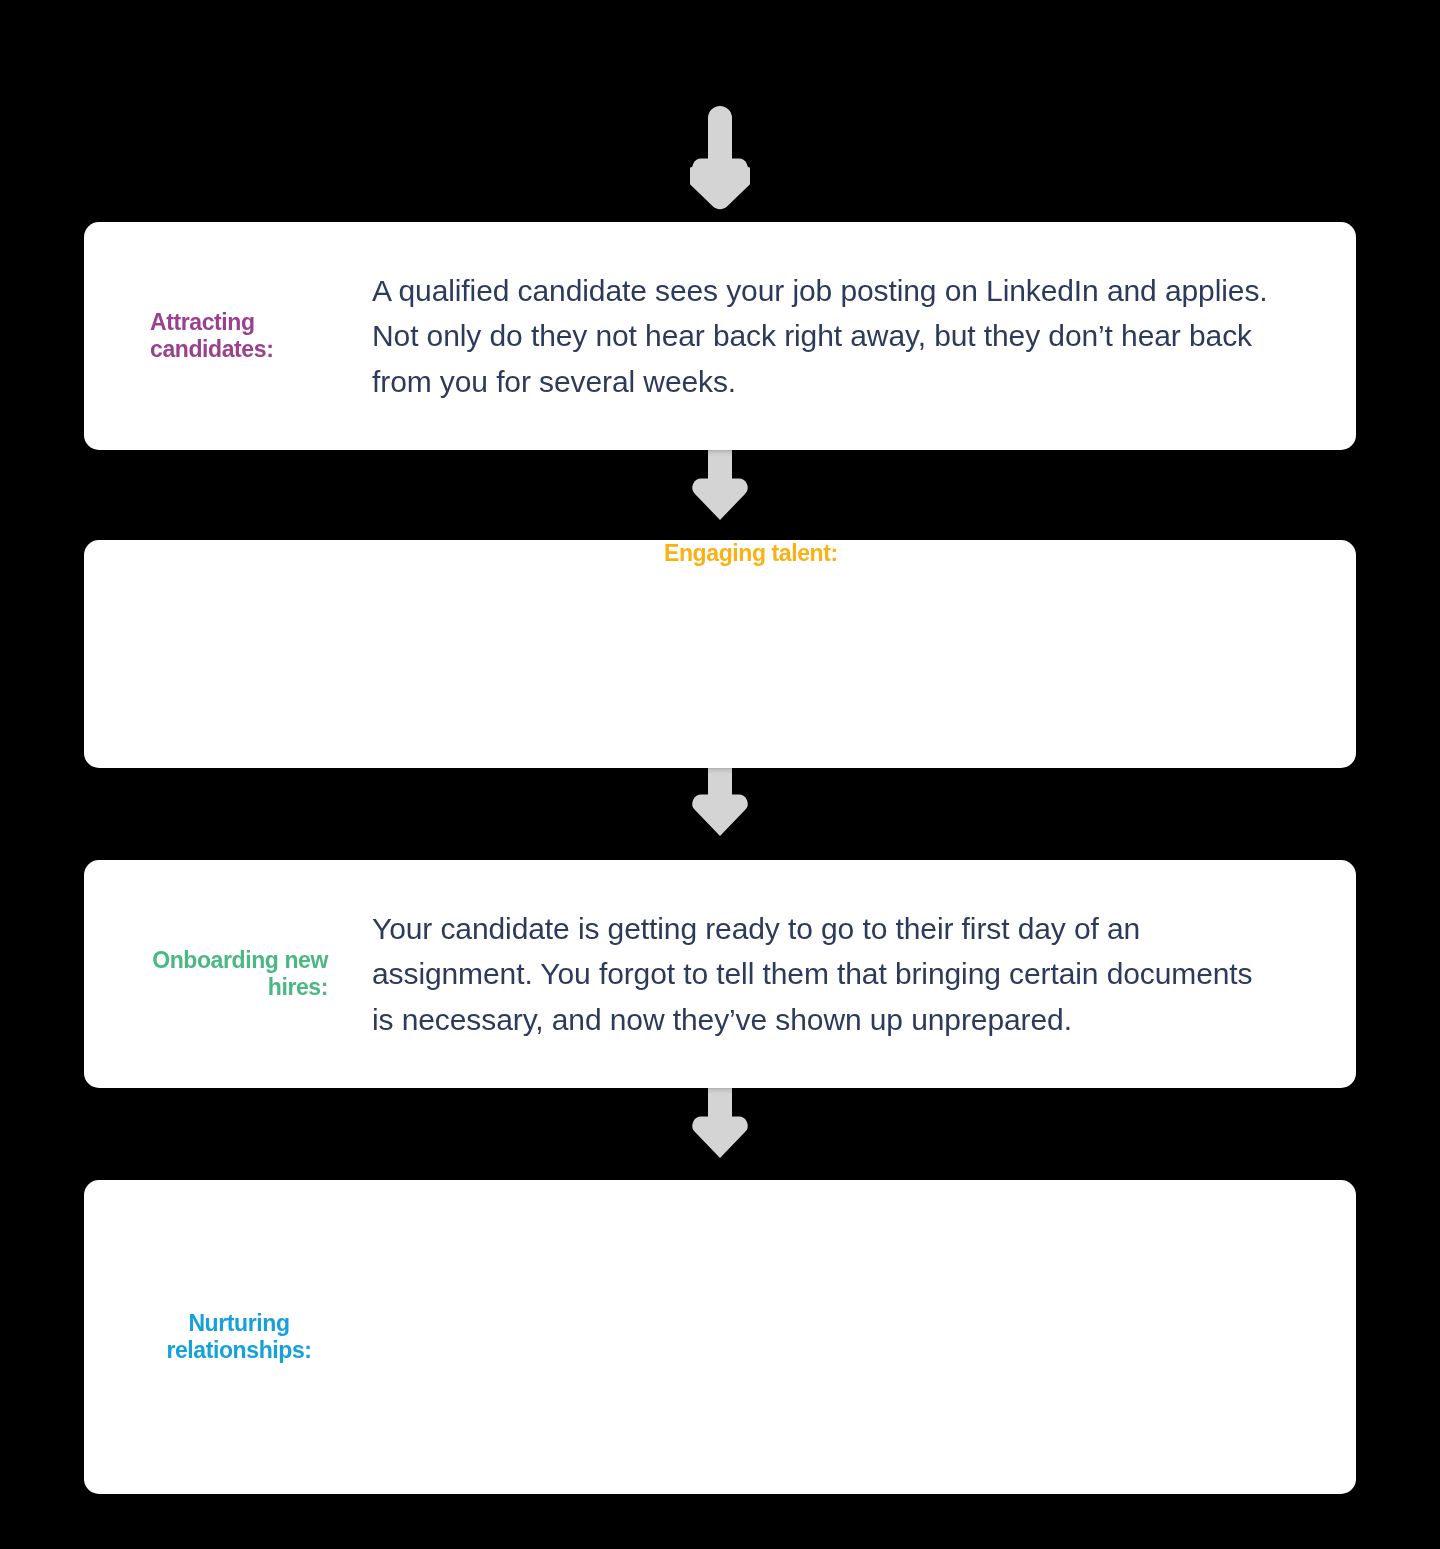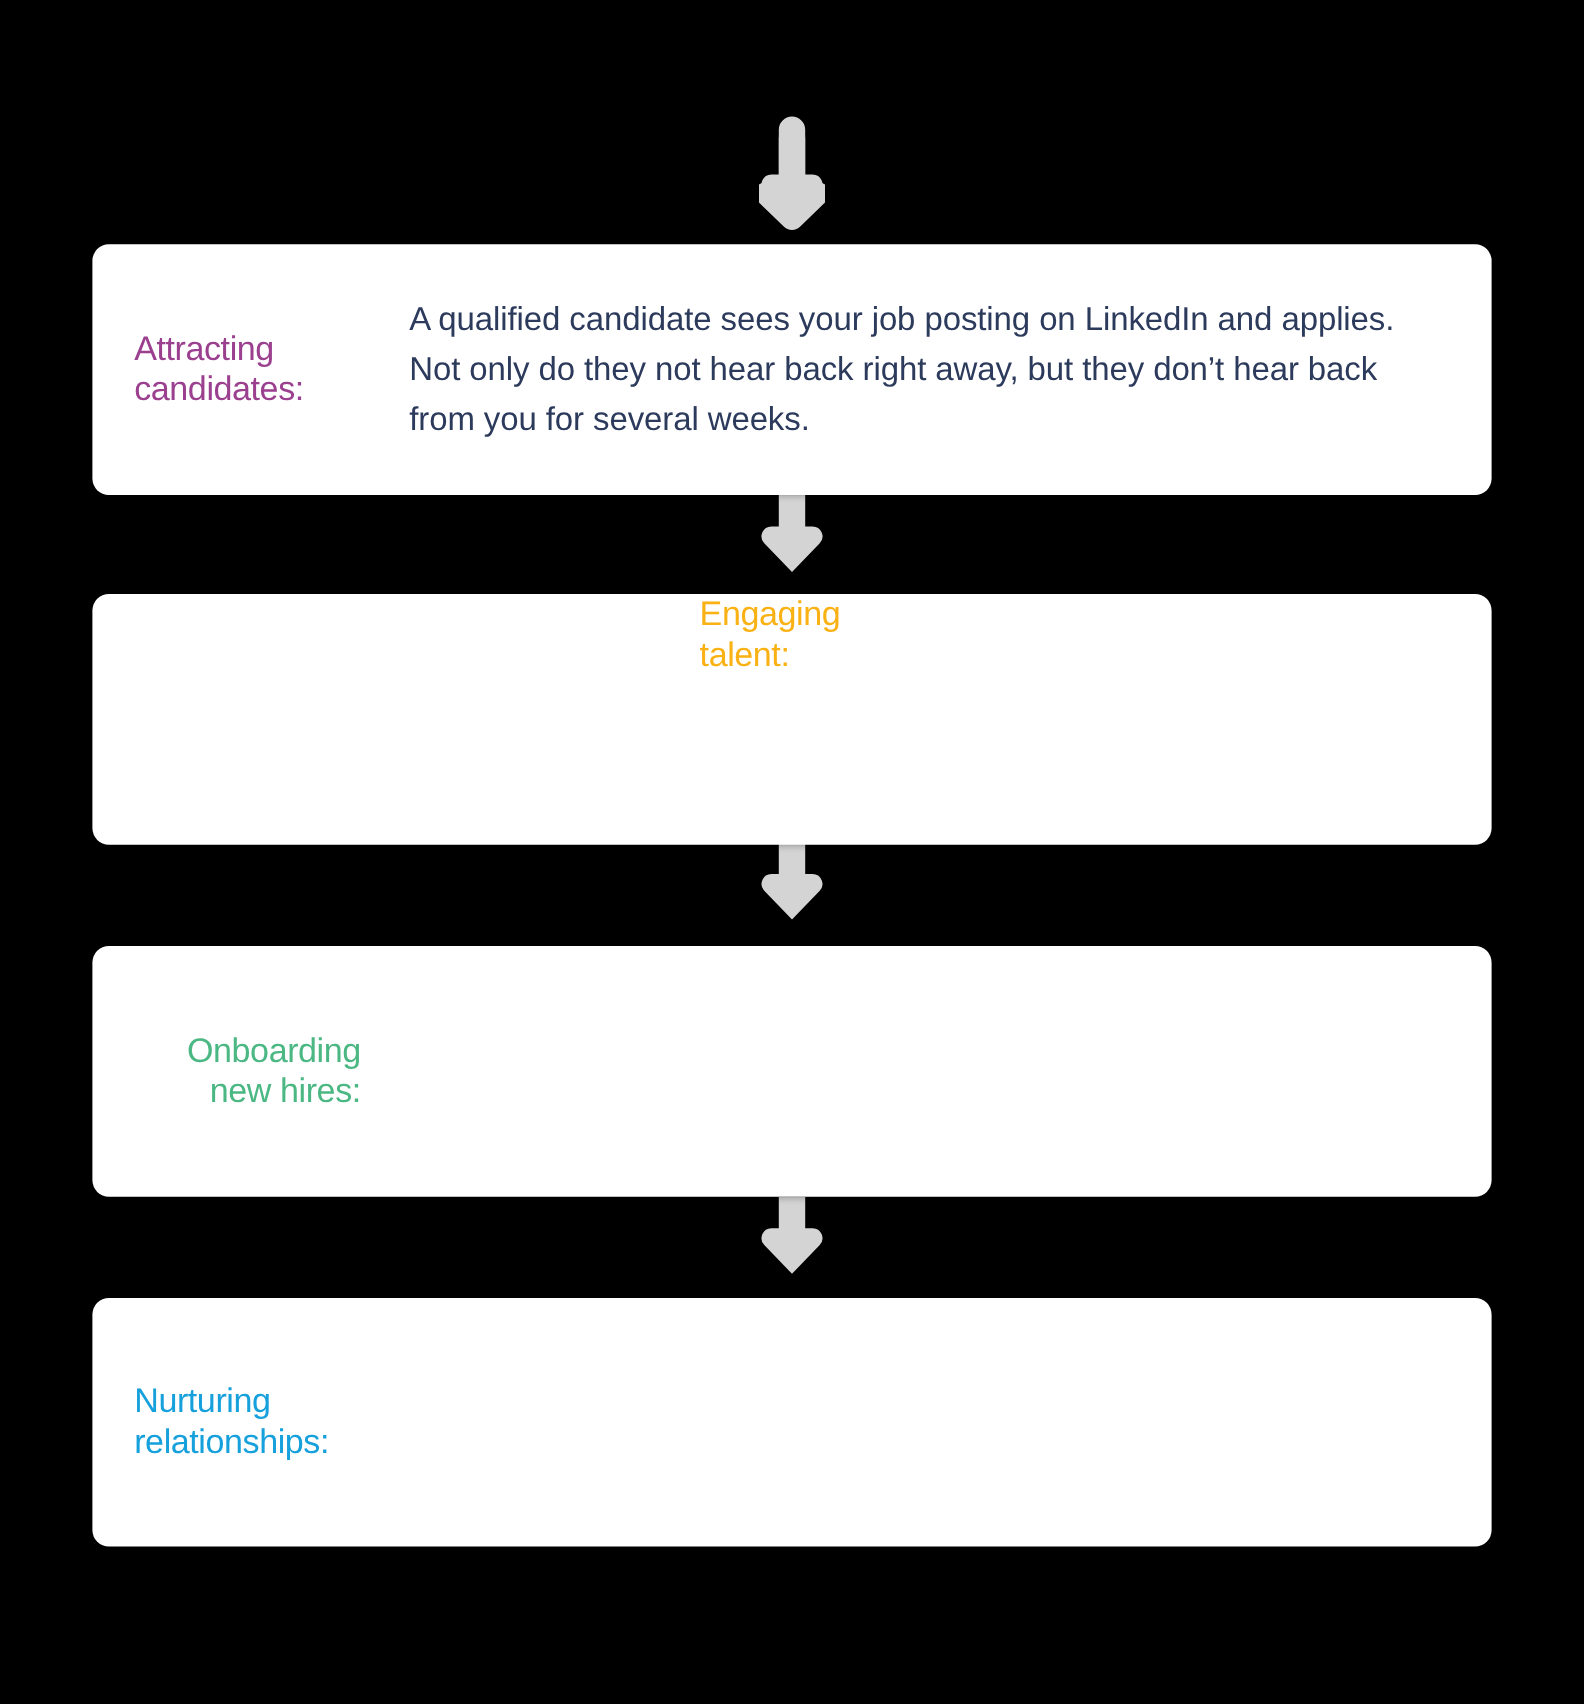--- a/index.html
+++ b/index.html
@@ -43,28 +43,28 @@
     background: #ffffff;
     border-radius: 15px;
     box-shadow: 0 2px 5px rgba(0,0,0,0.16), 0 0 0 1px rgba(0,0,0,0.05);
     display: flex;
     align-items: center;
   }
 
   .card-1 { top: 222px;  height: 228px; }
   .card-2 { top: 540px;  height: 228px; flex-direction: column; }
   .card-3 { top: 860px;  height: 228px; }
-  .card-4 { top: 1180px; height: 226px; }
+  .card-4 { top: 1180px; height: 314px; text-align: center; }
 
   .card-label {
     width: 244px;
     flex: 0 0 244px;
-    padding-left: 38px;
-    font-size: 31px;
-    font-weight: normal;
+    padding-left: 66px;
+    font-size: 23px;
+    font-weight: bold;
     line-height: 1.18;
     letter-spacing: -0.4px;
   }
 
   .card-body {
     flex: 1 1 auto;
     padding-right: 80px;
     font-size: 30px;
     line-height: 1.52;
     color: #2c3a5c;
@@ -131,20 +131,21 @@
   </div>
 
   <div class="card card-2">
     <div class="card-label lbl-engaging">Engaging
 talent:</div>
   </div>
 
   <div class="card card-3">
     <div class="card-label lbl-onboarding">Onboarding
 new hires:</div>
+    <div class="card-body">Your candidate is getting ready to go to their first day of an assignment. You forgot to tell them that bringing certain documents is necessary, and now they’ve shown up unprepared.</div>
   </div>
 
   <div class="card card-4">
     <div class="card-label lbl-nurturing">Nurturing
 relationships:</div>
   </div>
 
 </div>
 
 </body></html>

